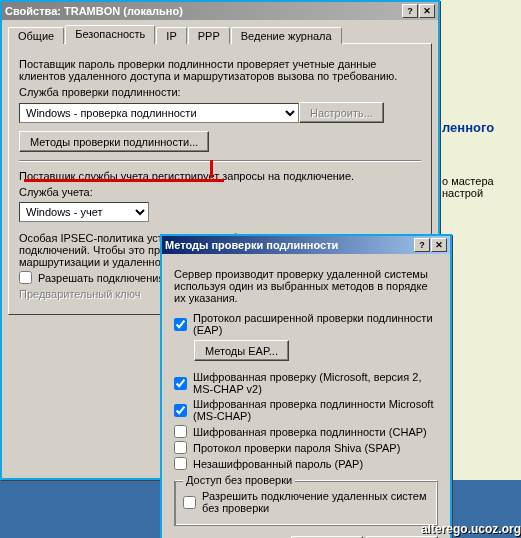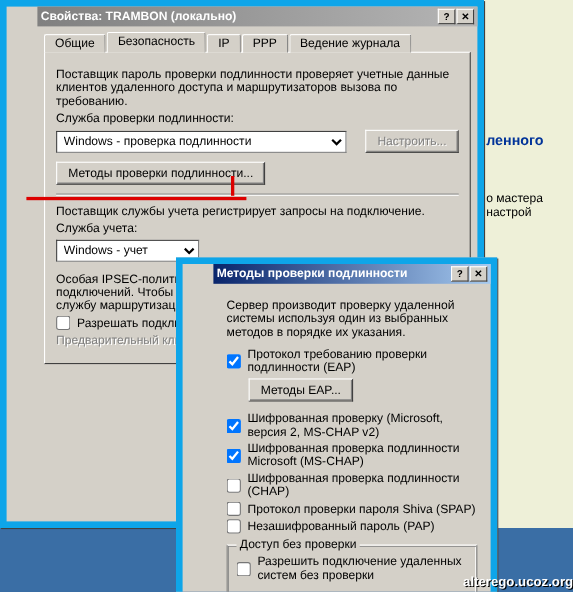--- a/index.html
+++ b/index.html
@@ -9,23 +9,22 @@
     font-size: 11px;
     background: #3a6ea5;
     width: 521px;
     height: 538px;
     position: relative;
     overflow: hidden;
   }
   .window {
     position: absolute;
     background: #d4d0c8;
-    border: 6px solid #0ea5e9;
+    border: 2px solid #0ea5e9;
     box-shadow: 1px 1px 0 #404040;
-    padding-left: 28px;
   }
   .titlebar {
     background: linear-gradient(to right, #08246b, #a6caf0);
     color: #fff;
     font-weight: bold;
     padding: 2px 3px;
     display: flex;
     align-items: center;
     height: 18px;
   }
@@ -97,21 +96,21 @@
     border-right-color: #404040;
     border-bottom-color: #404040;
     box-shadow: inset -1px -1px 0 #808080;
     padding: 2px 10px;
     font-size: 11px;
     font-family: Tahoma, sans-serif;
     min-height: 21px;
     text-align: center;
   }
   .btn:disabled, .btn.disabled { color: #808080; text-shadow: 1px 1px 0 #fff; }
-  .row { display: flex; align-items: center; gap: 17px; margin: 4px 0; }
+  .row { display: flex; align-items: center; gap: 0; margin: 4px 0; }
   .fieldset {
     border: 1px solid #808080;
     border-top-color: #fff; 
     box-shadow: inset 1px 1px 0 #808080, inset -1px -1px 0 #fff;
     margin: 6px 0;
     padding: 6px 8px 8px 8px;
     position: relative;
   }
   .fieldset > .legend {
     position: absolute;
@@ -226,21 +225,21 @@
     <div class="title-btns">
       <div class="title-btn">?</div>
       <div class="title-btn">✕</div>
     </div>
   </div>
   <div style="padding:10px 12px">
     <div class="label">Сервер производит проверку удаленной системы используя один из выбранных методов в порядке их указания.</div>
 
     <div class="chk" style="margin-top:8px">
       <input type="checkbox" checked="" style="">
-      <span>Протокол требованию проверки подлинности (EAP)</span>
+      <span>Протокол расширенной проверки подлинности (EAP)</span>
     </div>
     <div style="margin:4px 0 10px 20px">
       <button class="btn">Методы EAP...</button>
     </div>
 
     <div class="chk">
       <input type="checkbox" checked="" style="">
       <span>Шифрованная проверку (Microsoft, версия 2, MS-CHAP v2)</span>
     </div>
     <div class="chk">

